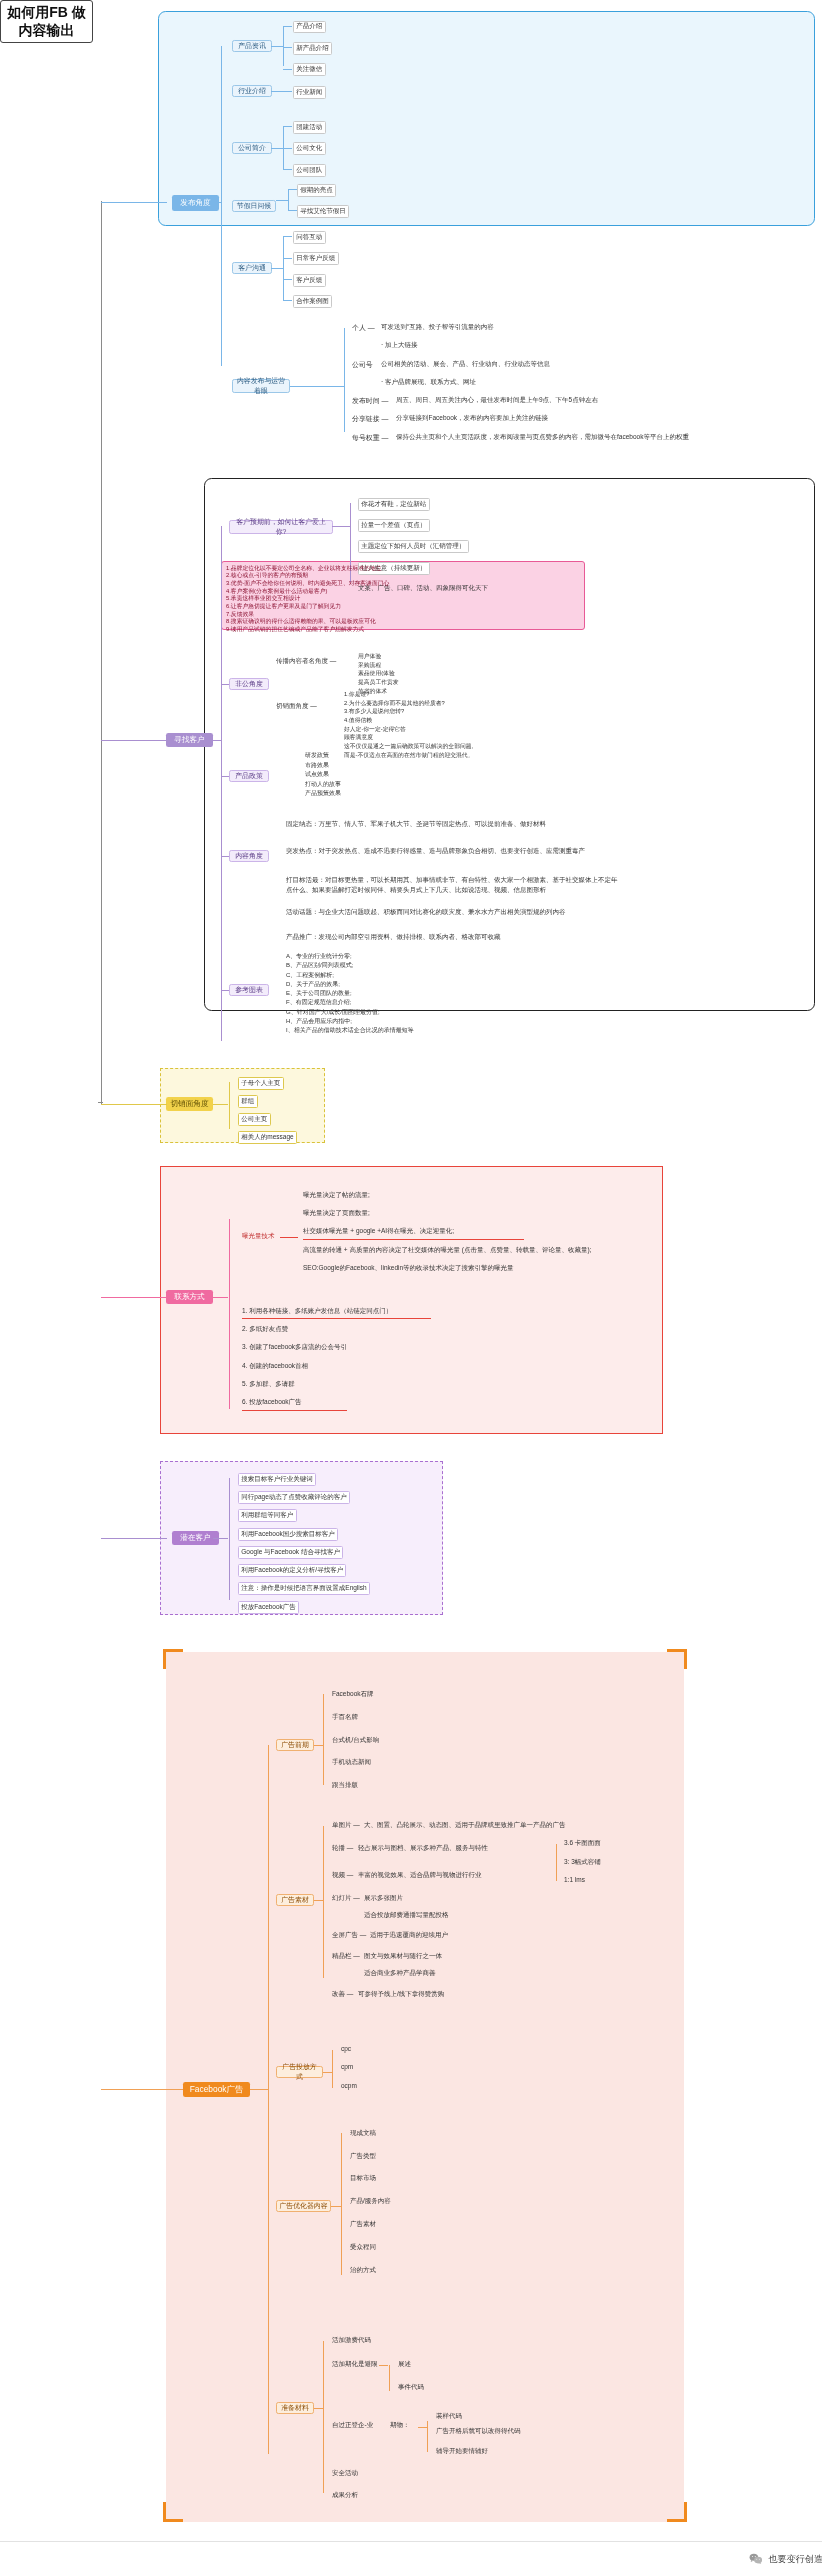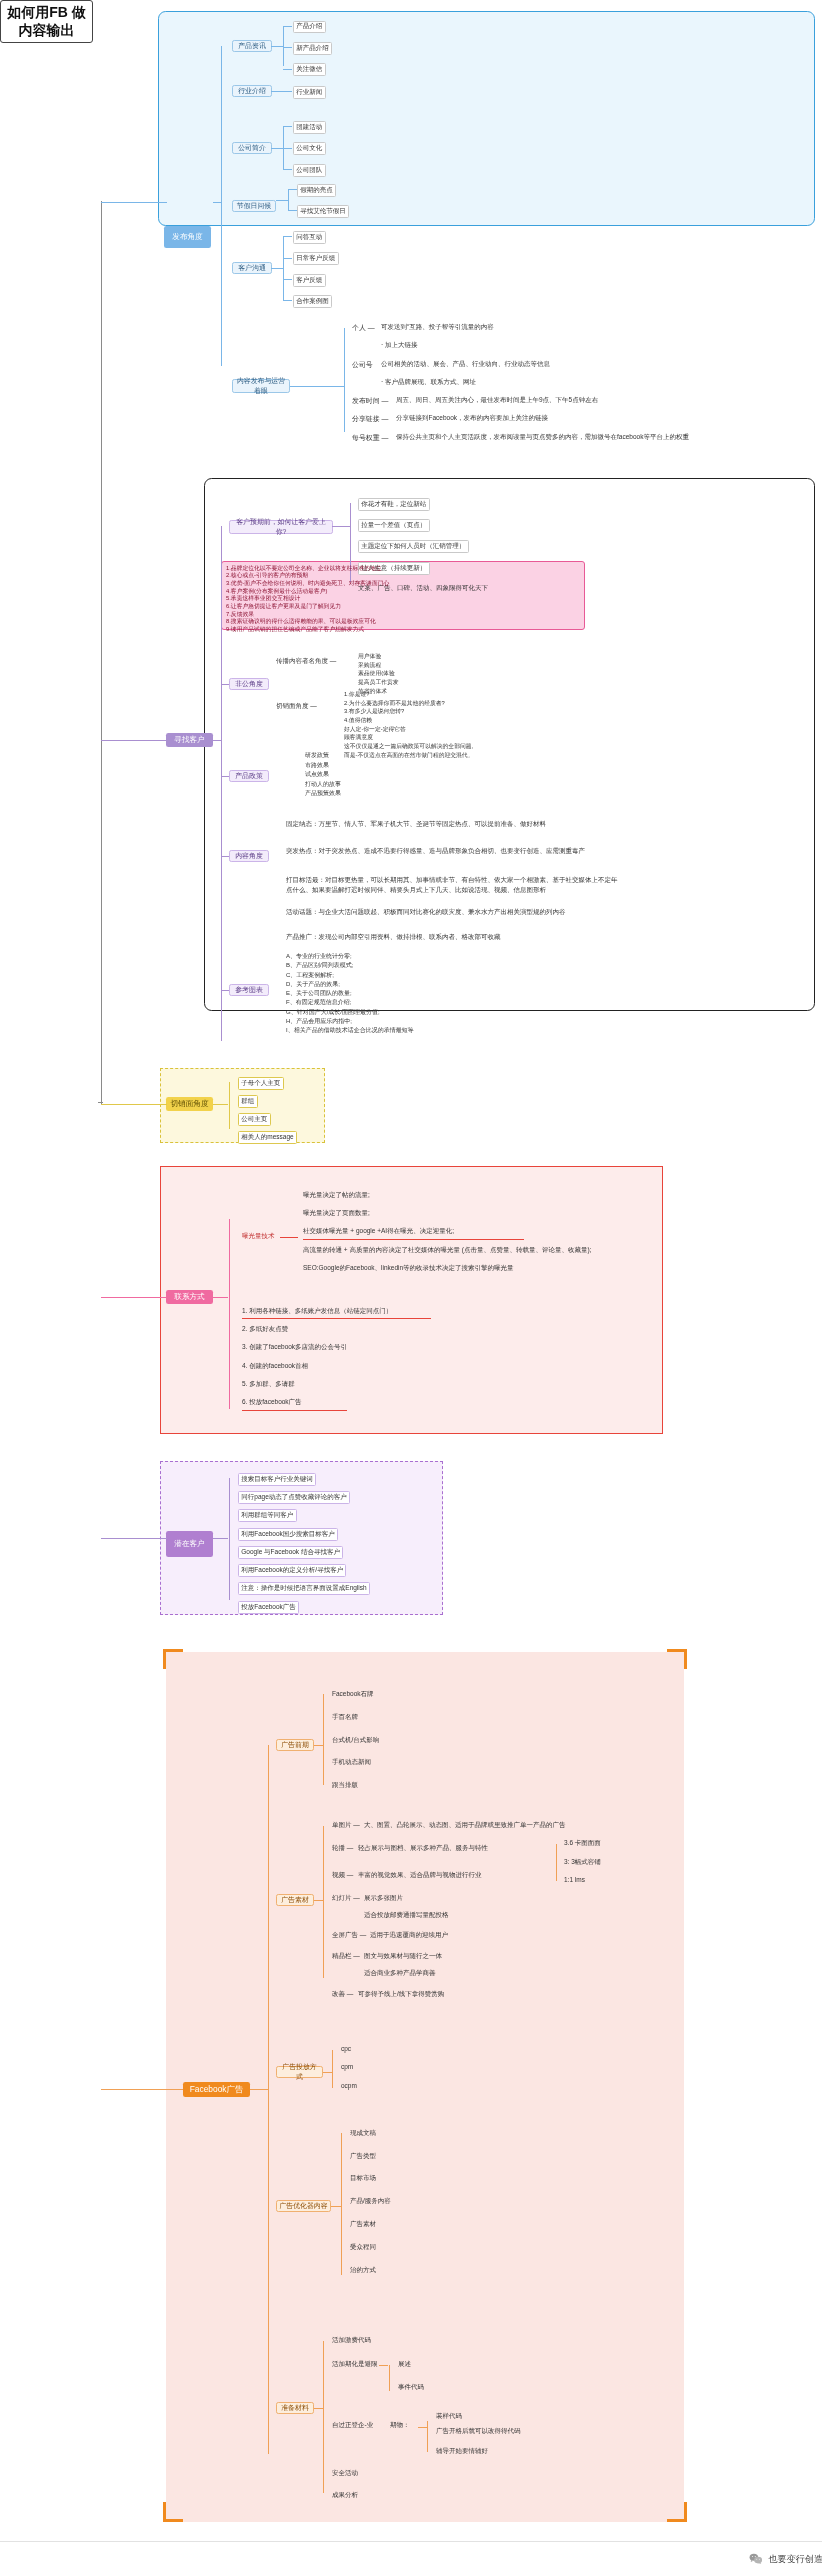--- a/index.html
+++ b/index.html
@@ -96,21 +96,21 @@
   <div class="ocorner" style="left:684px;top:2502px;width:3px;height:20px;border-width:0 0 0 3px;"></div>
 
   <div class="root">
       <span>如何用FB
 做内容输出</span>
     </div>
 
   <div class="line v" style="left:101px;top:201px;height:904px;"></div>
   <div class="line h" style="left:98px;top:1102px;width:4.6px;"></div>
 
-  <div class="blabel blue" style="left:164px;top:195px;width:47px;height:22px;margin-top:31px;">
+  <div class="blabel blue" style="left:172px;top:195px;width:47px;height:16px;">
       <span>发布角度</span>
     </div>
   <div class="line h blue" style="left:101px;top:202px;width:66px;"></div>
   <div class="line v blue" style="left:221px;top:46px;height:320px;"></div>
   <div class="line h blue" style="left:213px;top:202px;width:7.6px;"></div>
 
   <div class="sublabel" style="left:232px;top:40px;width:40px;height:12.2px;">
       <span>产品资讯</span>
     </div>
   <div class="sublabel" style="left:232px;top:85px;width:40px;height:12.2px;">
@@ -295,21 +295,21 @@
 
   <div class="leaf" style="left:242px;top:1307px;">1. 利用各种链接、多纸账户发信息（站链定同点门）</div>
   <div class="underline" style="left:242px;top:1318px;width:189px;"></div>
   <div class="leaf" style="left:242px;top:1325px;">2. 多纸好友点赞</div>
   <div class="leaf" style="left:242px;top:1343px;">3. 创建了facebook多店流的公会号引</div>
   <div class="leaf" style="left:242px;top:1362px;">4. 创建的facebook首相</div>
   <div class="leaf" style="left:242px;top:1380px;">5. 多加群、多请群</div>
   <div class="leaf" style="left:242px;top:1398px;">6. 投放facebook广告</div>
   <div class="underline" style="left:242px;top:1410px;width:105px;"></div>
 
-  <div class="blabel violet" style="left:166px;top:1531px;width:47px;height:26px;font-family:Liberation Mono, monospace;">
+  <div class="blabel violet" style="left:172px;top:1531px;width:47px;height:14px;font-family:Liberation Mono, monospace;">
       <span>潜在客户</span>
     </div>
   <div class="line h purple" style="left:101px;top:1538px;width:66px;"></div>
   <div class="line v purple" style="left:229px;top:1478px;height:122px;"></div>
   <div class="line h purple" style="left:213px;top:1538px;width:15.2px;"></div>
   <div class="leafbox" style="left:238px;top:1473px;border-color:#cbb4e8;">搜索目标客户行业关键词</div>
   <div class="leafbox" style="left:238px;top:1491px;border-color:#cbb4e8;">同行page动态了点赞收藏评论的客户</div>
   <div class="leafbox" style="left:238px;top:1509px;border-color:#cbb4e8;">利用群组等同客户</div>
   <div class="leafbox" style="left:238px;top:1528px;border-color:#cbb4e8;">利用Facebook国少搜索目标客户</div>
   <div class="leafbox" style="left:238px;top:1546px;border-color:#cbb4e8;">Google 与Facebook 结合寻找客户</div>

